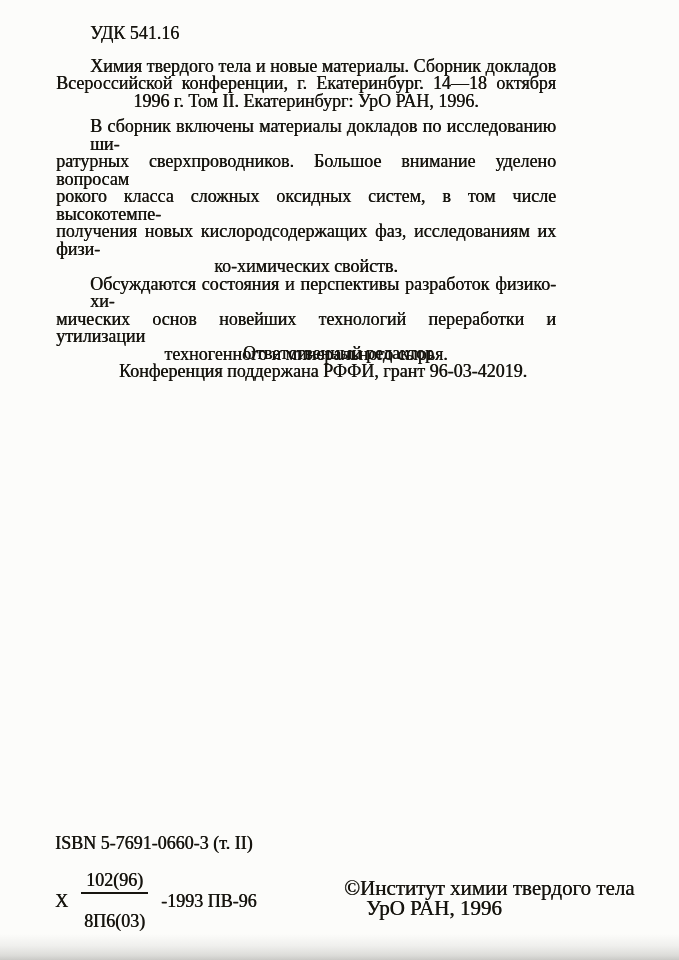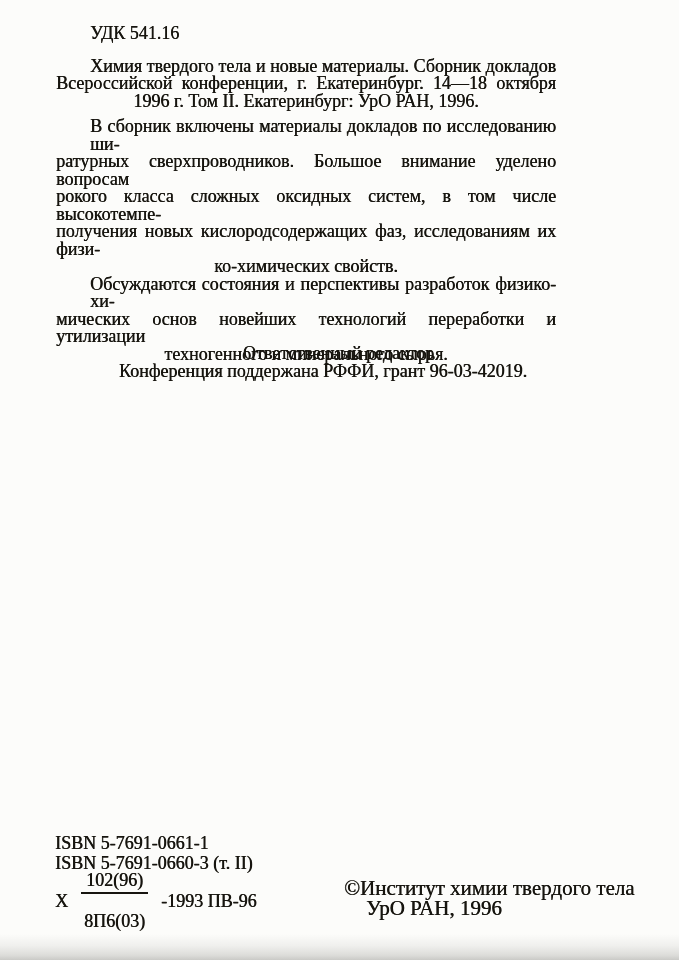--- a/index.html
+++ b/index.html
@@ -102,21 +102,20 @@
     <div class="para p4">
       <div class="lline indent">Конференция поддержана РФФИ, грант 96-03-42019.</div>
     </div>
   </div>
 
   <div class="editor">
     <div>Ответственный редактор</div>
   </div>
 
   <div class="isbn">
-    <div>ISBN 5-7691-0661-1</div>
     <div>ISBN 5-7691-0660-3 (т. II)</div>
   </div>
 
   <div class="code">
     <span class="prefix">Х</span>
     <span class="frac">
       <span class="num" style="display:block">102(96)</span>
       <span class="den" style="display:block">8П6(03)</span>
     </span>
     <span class="suffix">-1993 ПВ-96</span>

